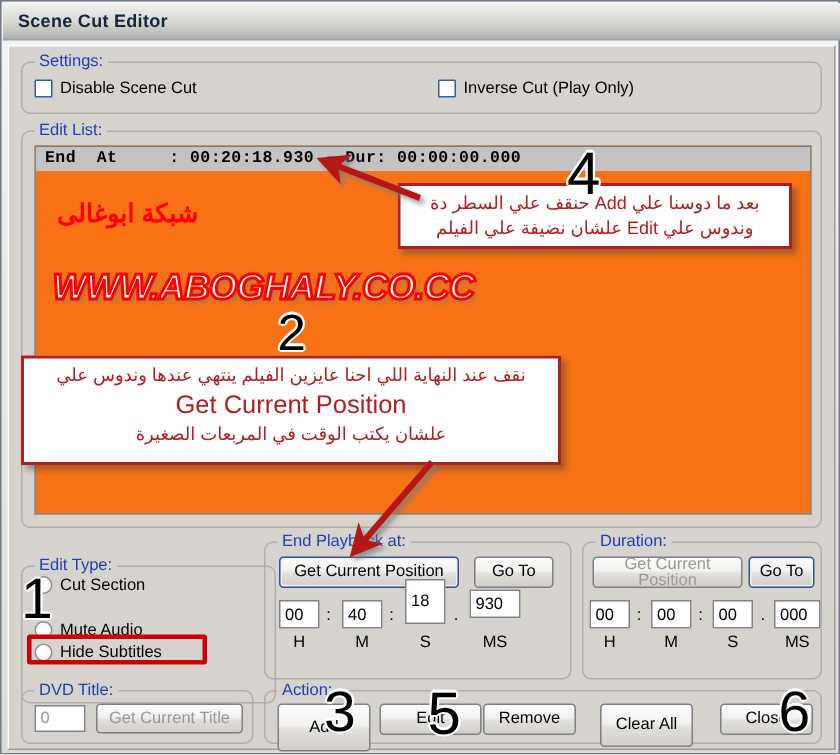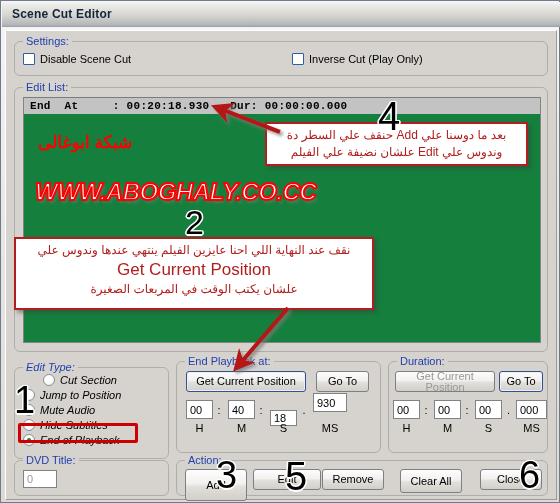--- a/index.html
+++ b/index.html
@@ -107,21 +107,21 @@
     width: 4px; height: 4px;
     border-radius: 50%;
     background: #2f7d32;
   }
   .rbrow span { font-size: 11px; color: #000; }
 
   
   .listbox {
     position: absolute;
     box-sizing: border-box;
-    background: #15803d;
+    background: #f97316;
     border: 1px solid #848484;
     border-top-color: #7c7c7c;
   }
   .list-item {
     height: 16px;
     line-height: 16px;
     background: #c3c3c3;
     color: #000;
     font-family: "Liberation Mono", "DejaVu Sans Mono", monospace;
     font-size: 11px;
@@ -272,63 +272,56 @@
       </div>
 
       <div class="group" style="left:8px; top:56px; width:534px; height:265px;">
         <div class="legend">Edit List:</div>
 
         <div class="listbox" style="left:8px; top:9px; width:518px; height:246px;">
           <div class="list-item">End  At     : 00:20:18.930 - Dur: 00:00:00.000</div>
         </div>
       </div>
 
-      <div class="group" style="left:8px; top:336px; width:155px; height:92px;font-style:italic;">
+      <div class="group" style="left:8px; top:346px; width:170px; height:92px;">
         <div class="legend">Edit Type:</div>
 
-        <div class="rbrow" style="left:8px; top:6px;margin-left:20px;">
+        <div class="rbrow" style="left:8px; top:6px;">
           <div class="radio"></div>
           <span>Cut Section</span>
-        </div>
-        <div class="rbrow" style="left:8px; top:21px;">
-          <div class="radio"></div>
-          <span>Jump to Position</span>
         </div>
         <div class="rbrow" style="left:8px; top:36px;">
           <div class="radio"></div>
           <span>Mute Audio</span>
         </div>
         <div class="rbrow" style="left:8px; top:51px;">
           <div class="radio"></div>
           <span>Hide Subtitles</span>
         </div>
-        <div class="rbrow" style="left:8px; top:66px;">
-          <div class="radio checked"></div>
-          <span>End of Playback</span>
-        </div>
       </div>
 
       <div class="group" style="left:8px; top:429px; width:155px; height:36px;">
         <div class="legend">DVD Title:</div>
 
         <div class="numfield disabledbox" style="left:8px; top:9px; width:34px; height:18px;">0</div>
 
+        <div class="btn disabled" style="left:49px; top:8px; width:98px; height:20px;">Get Current Title</div>
       </div>
 
       <div class="group" style="left:170px; top:330px; width:205px; height:92px;">
         <div class="legend">End Playback at:</div>
 
         <div class="btn default" style="left:9px; top:9px; width:120px; height:21px;">Get Current Position</div>
         <div class="btn" style="left:139px; top:9px; width:53px; height:21px;">Go To</div>
 
         <div class="numfield" style="left:9px; top:38px; width:27px; height:19px;">00</div>
         <div class="sep" style="left:36px; top:42px; width:12px;">:</div>
         <div class="numfield" style="left:51px; top:38px; width:27px; height:19px;">40</div>
         <div class="sep" style="left:78px; top:42px; width:12px;">:</div>
-        <div class="numfield" style="left:93px; top:48px; width:27px; height:16px;">18</div>
+        <div class="numfield" style="left:93px; top:24px; width:27px; height:30px;">18</div>
         <div class="sep" style="left:120px; top:42px; width:14px;">.</div>
         <div class="numfield" style="left:136px; top:31px; width:34px; height:19px;">930</div>
 
         <div class="unitlbl" style="left:9px; top:60px; width:27px;">H</div>
         <div class="unitlbl" style="left:51px; top:60px; width:27px;">M</div>
         <div class="unitlbl" style="left:93px; top:60px; width:27px;">S</div>
         <div class="unitlbl" style="left:136px; top:60px; width:34px;">MS</div>
       </div>
 
       <div class="group" style="left:382px; top:330px; width:160px; height:92px;">
@@ -350,21 +343,21 @@
         <div class="unitlbl" style="left:86px; top:60px; width:27px;">S</div>
         <div class="unitlbl" style="left:127px; top:60px; width:31px;">MS</div>
       </div>
 
       <div class="group" style="left:170px; top:429px; width:372px; height:36px;">
         <div class="legend">Action:</div>
 
         <div class="btn" style="left:8px; top:8px; width:62px; height:32px;">Add</div>
         <div class="btn" style="left:76px; top:8px; width:68px; height:21px;">Edit</div>
         <div class="btn" style="left:145px; top:8px; width:62px; height:21px;">Remove</div>
-        <div class="btn" style="left:223px; top:8px; width:62px; height:24px;">Clear All</div>
+        <div class="btn" style="left:223px; top:8px; width:62px; height:29px;">Clear All</div>
         <div class="btn" style="left:303px; top:8px; width:62px; height:21px;">Close</div>
       </div>
 
       <div class="redhi" style="left:12px; top:392px; width:120px; height:20px;"></div>
 
     </div>
   </div>
 
   <div class="wm-arabic" style="left:38px; top:132px;">شبكة ابوغالى</div>
 

